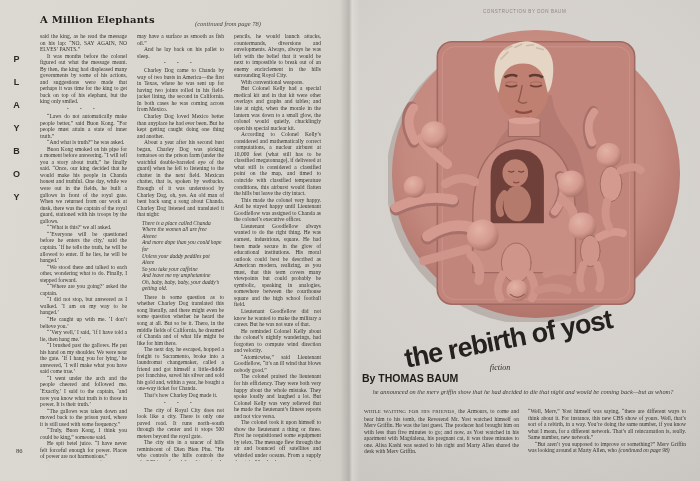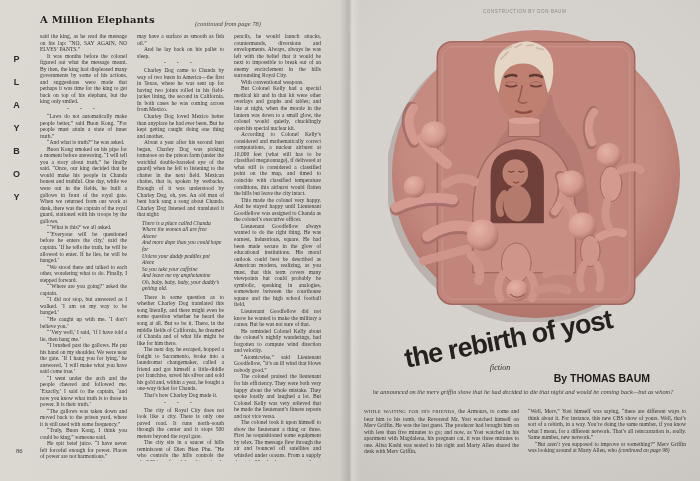--- a/index.html
+++ b/index.html
@@ -39,22 +39,22 @@
 
   
   #credit{position:absolute;left:133px;top:9px;font-family:"Liberation Sans",sans-serif;
     font-size:4.5px;letter-spacing:.6px;color:#8a867f;}
   #artwork{position:absolute;left:38px;top:26px;width:296px;height:296px;}
   #story-title{position:absolute;left:55px;top:344px;width:240px;
     font-family:"Liberation Sans",sans-serif;font-weight:bold;font-size:27px;
     letter-spacing:-1px;color:#24211e;transform:rotate(-11deg);transform-origin:left center;white-space:nowrap;}
   #kicker{position:absolute;left:0;top:363px;width:300px;text-align:center;
     font-style:italic;font-size:8px;color:#2d2a26;}
-  #byline{position:absolute;left:0;top:372px;width:300px;text-align:right;
-    font-family:"Liberation Sans",sans-serif;font-weight:bold;font-size:10.5px;color:#1f1c19;}
+  #byline{position:absolute;left:0;top:372px;width:300px;text-align:left;
+    font-family:"Liberation Sans",sans-serif;font-weight:bold;font-size:10.5px;color:#1f1c19;padding-left:12px;}
   #deck{position:absolute;left:18px;top:388px;width:310px;text-align:center;
     font-style:italic;font-size:6.3px;line-height:7.6px;color:#3a362f;}
   .rcol{position:absolute;top:408px;height:62px;overflow:hidden;text-align:justify;
     font-size:5.5px;line-height:6.55px;}
   #rcol1{left:14px;width:155px;}
   #rcol2{left:178px;width:158px;}
   .smallcaps{font-size:5px;letter-spacing:.2px;}
 </style>
 </head>
 <body>

